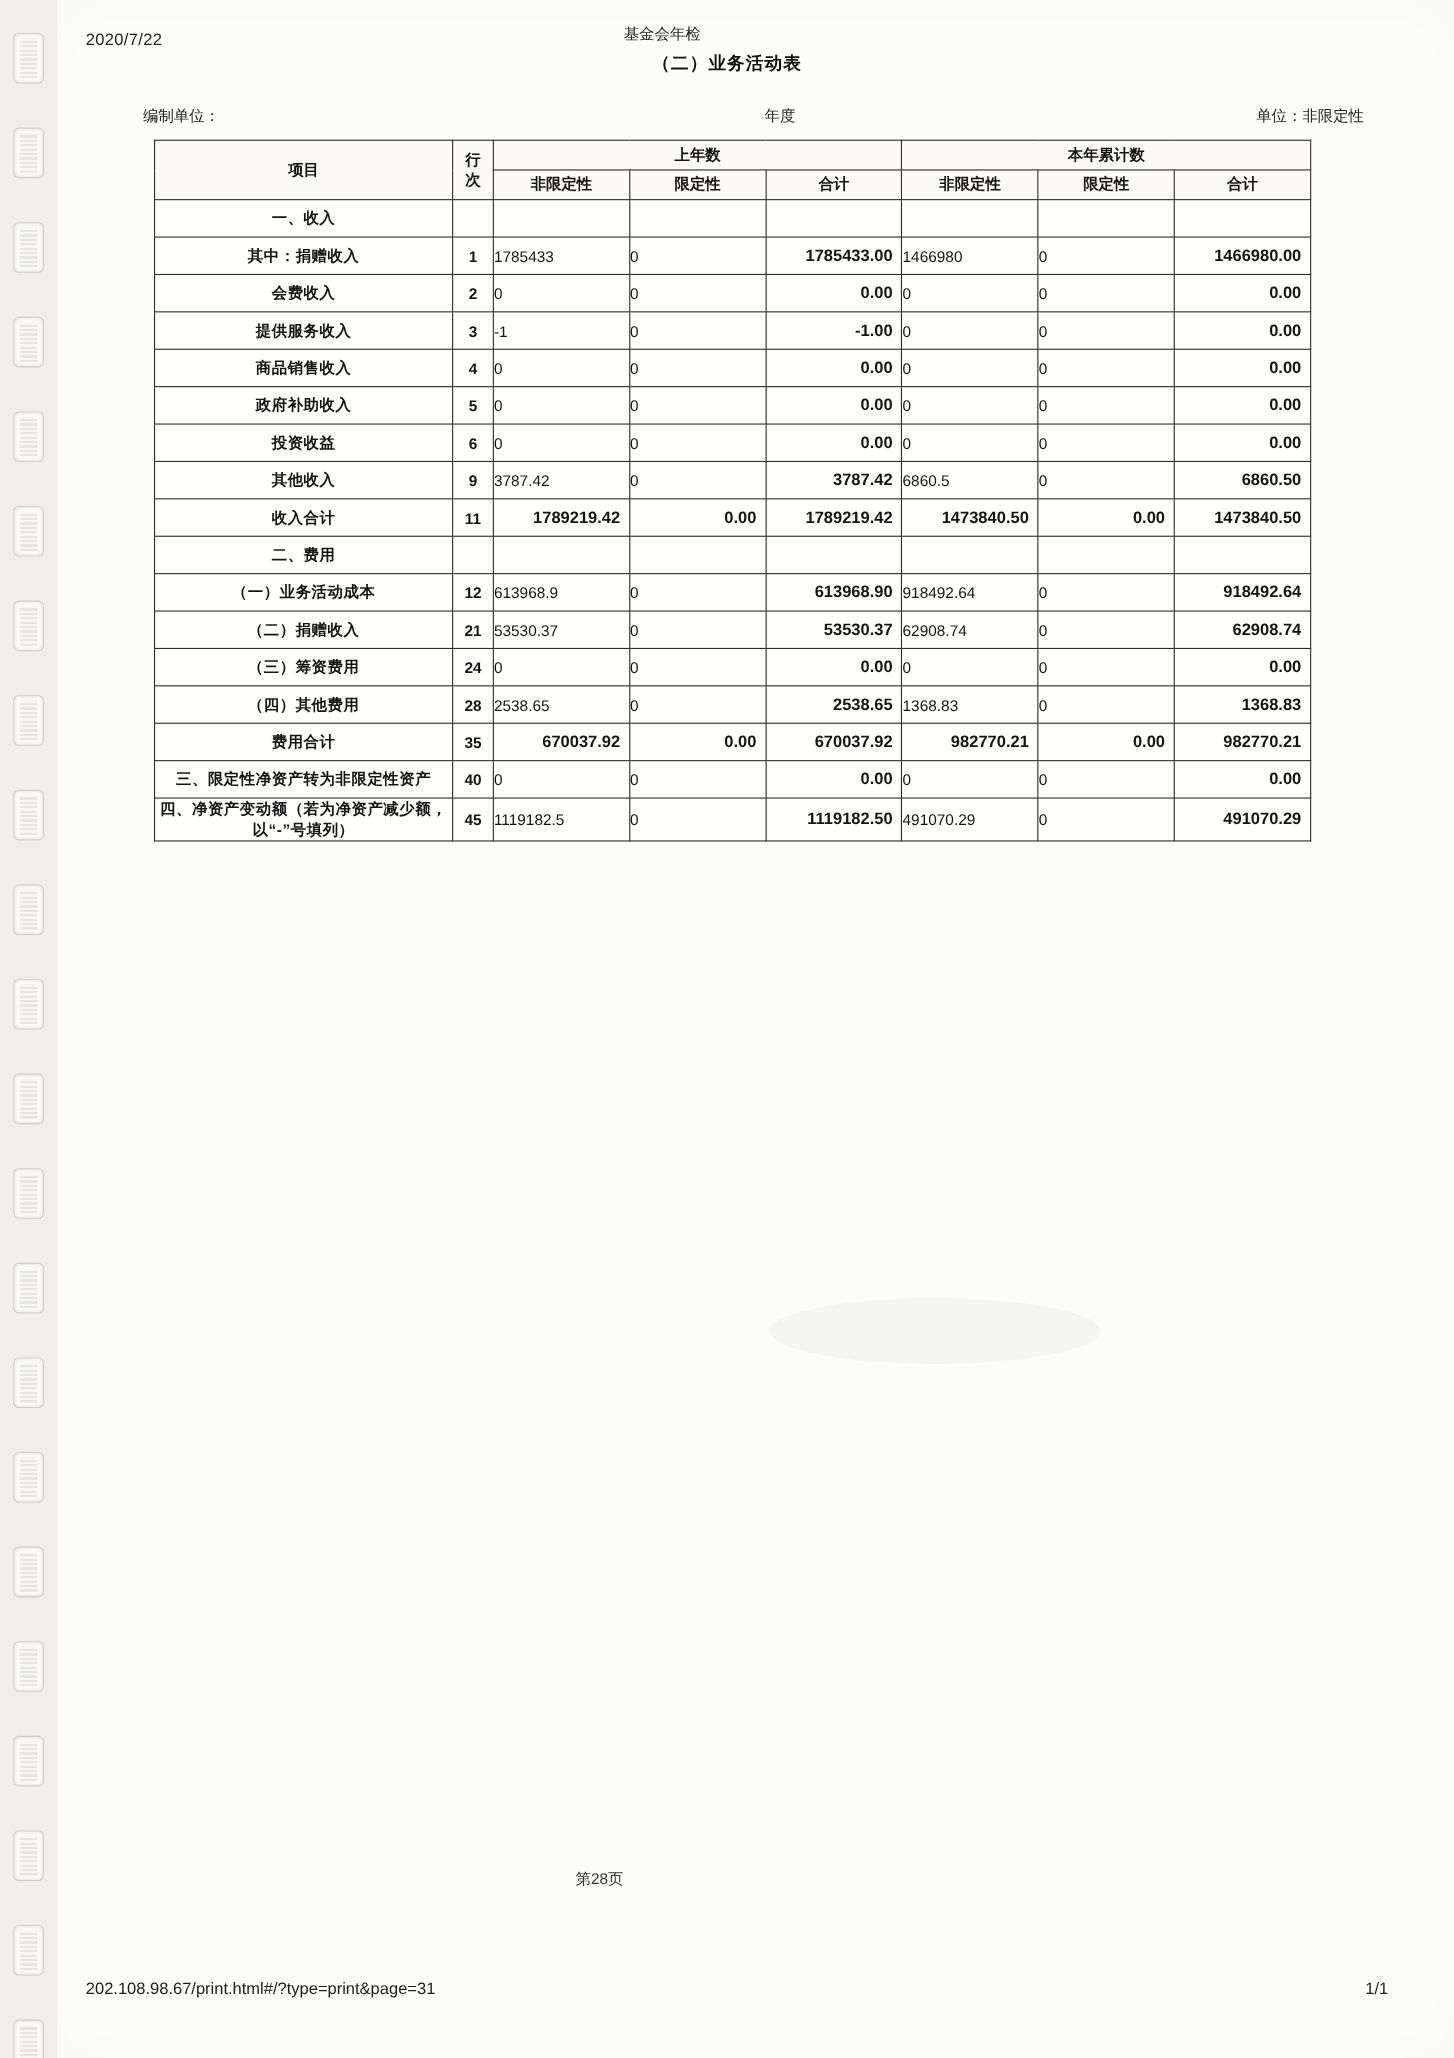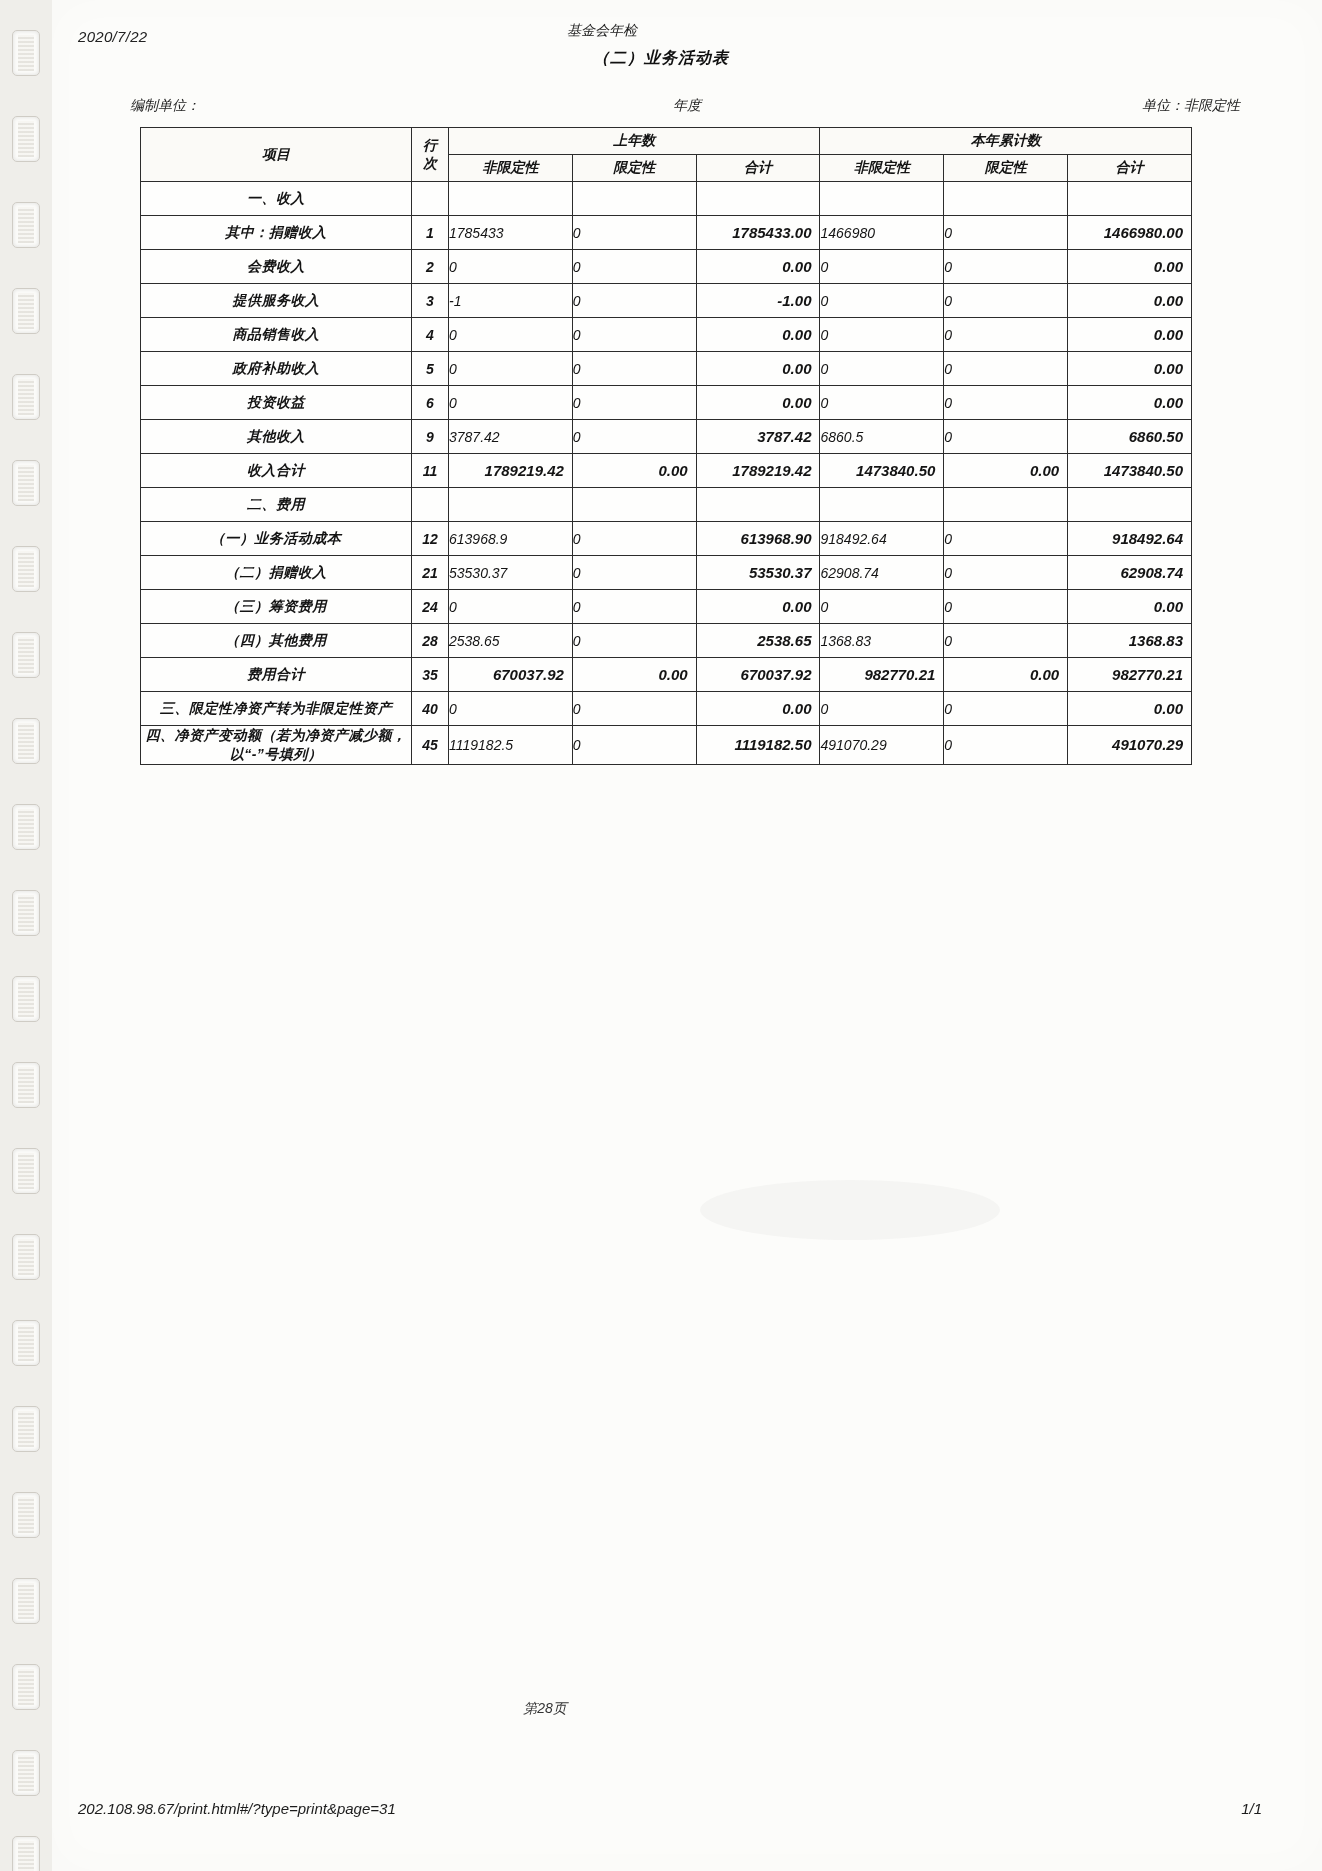--- a/index.html
+++ b/index.html
@@ -10,21 +10,20 @@
   body {
     font-family: "Liberation Sans", sans-serif;
     color: #1a1a1a;
   }
   #page {
     position: relative;
     width: 1322px;
     height: 1871px;
     background: #5eead4;
     overflow: hidden;
-    font-style: italic;
   }
   
   #paper {
     position: absolute;
     left: 52px;
     top: 0px;
     width: 1270px;
     height: 1871px;
     background: #fcfcfa;
     box-shadow: inset 0 0 50px rgba(0,0,0,0.015);
@@ -100,21 +99,21 @@
     position: absolute;
     left: 130px;
     top: 97px;
     width: 1110px;
     height: 20px;
     font-size: 14px;
     color: #222;
     text-align: right;
   }
   #meta-unit-name { position: absolute; left: 0; top: 0; }
-  #meta-year { position: absolute; left: 543px; top: 0; }
+  #meta-year { position: absolute; left: 565px; top: 0; }
   #meta-currency { position: absolute; right: 0; top: 0; }
 
   
   #table-wrap {
     position: absolute;
     left: 140px;
     top: 127px;
     width: 1052px;
   }
   table.fin {

